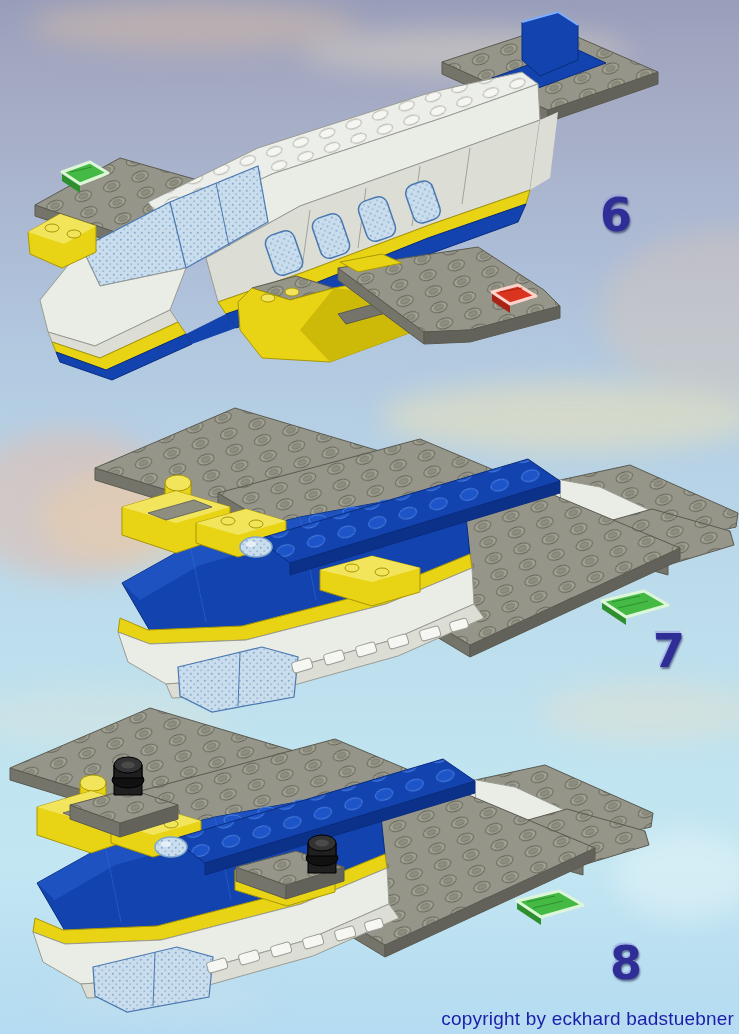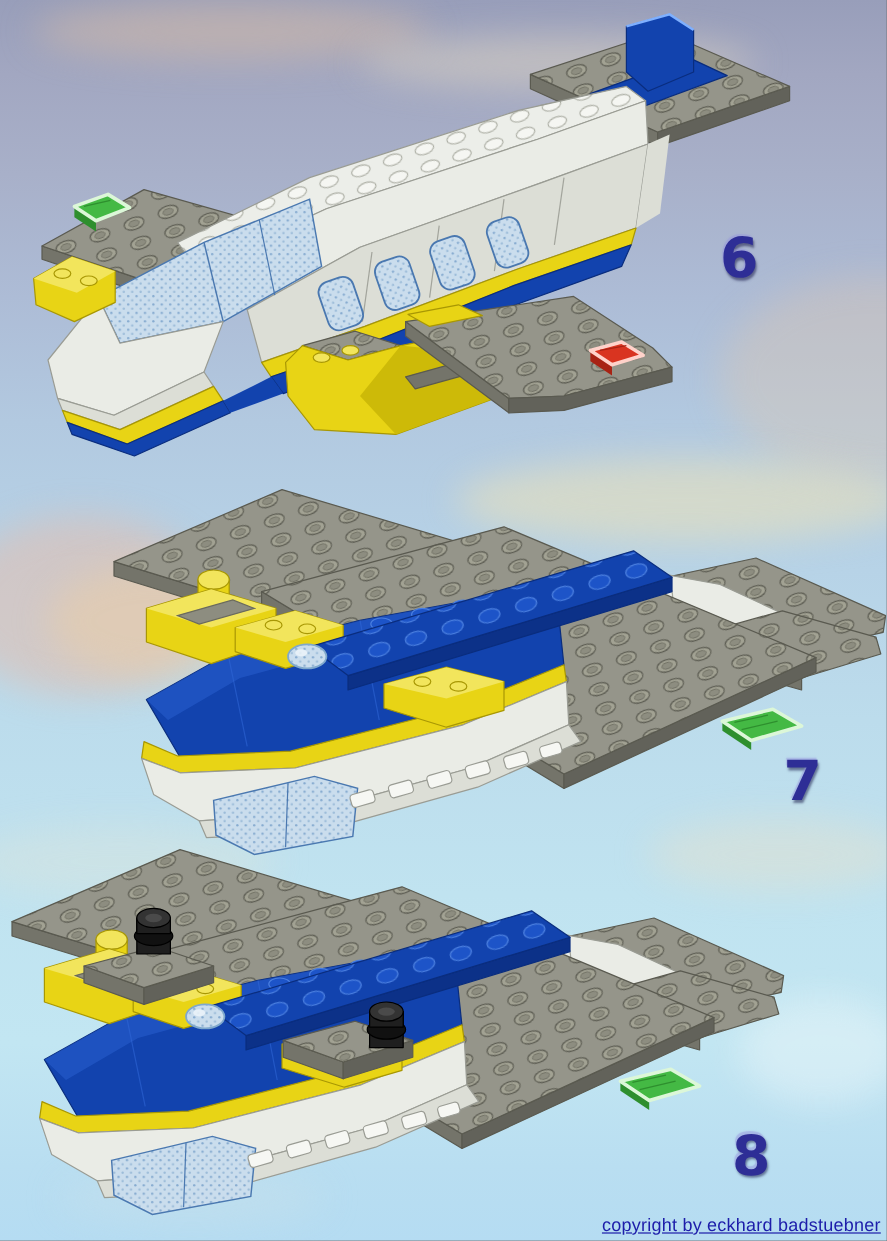--- a/index.html
+++ b/index.html
@@ -25,23 +25,22 @@
   .illus{position:absolute;left:0;top:0;width:739px;height:1034px;pointer-events:none;}
   .step-num{
     position:absolute;font-family:"DejaVu Sans",sans-serif;font-weight:bold;
     font-size:46px;line-height:1;color:var(--number-color,#2e2e96);
     text-shadow:-1px -2px 1px rgba(150,150,220,.55), 1px 2px 2px rgba(10,10,60,.5);
   }
   .num6{left:600px;top:192px;}
   .num7{left:653px;top:628px;}
   .num8{left:610px;top:940px;}
   .copyright{
-    position:absolute;right:5px;bottom:4px;font-size:15px;letter-spacing:.2px;
+    position:absolute;right:5px;bottom:4px;font-size:19px;letter-spacing:.2px;
     color:var(--copyright-color,#1d1daa);
-    text-decoration:underline;
   }
   
   .sN{stroke:#5a5a50;stroke-width:1;stroke-linejoin:round}
   .sB{stroke:#0a2d7e;stroke-width:1;stroke-linejoin:round}
   .sY{stroke:#a89704;stroke-width:1;stroke-linejoin:round}
   .sW{stroke:#9a9c94;stroke-width:1;stroke-linejoin:round}
   .sK{stroke:#000;stroke-width:1;stroke-linejoin:round}
   .f-gray-d{fill:#74746a}
   .f-gray-dd{fill:#62625a}
   .f-white{fill:#eaece6}

